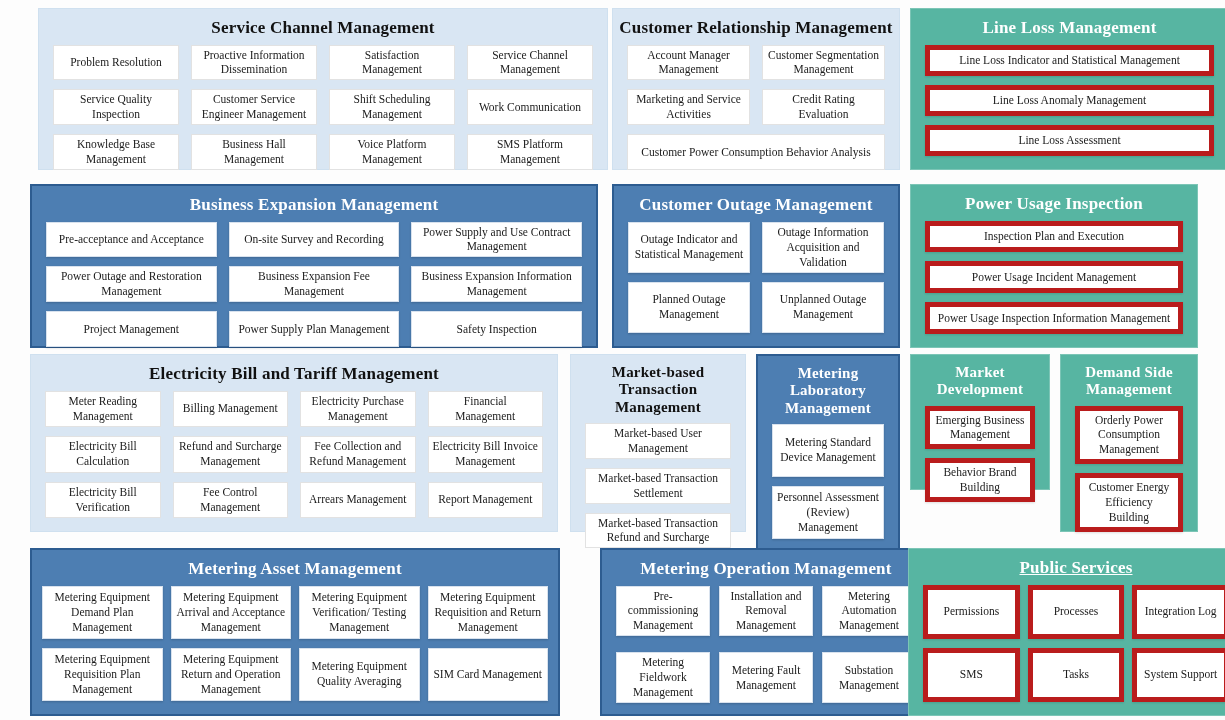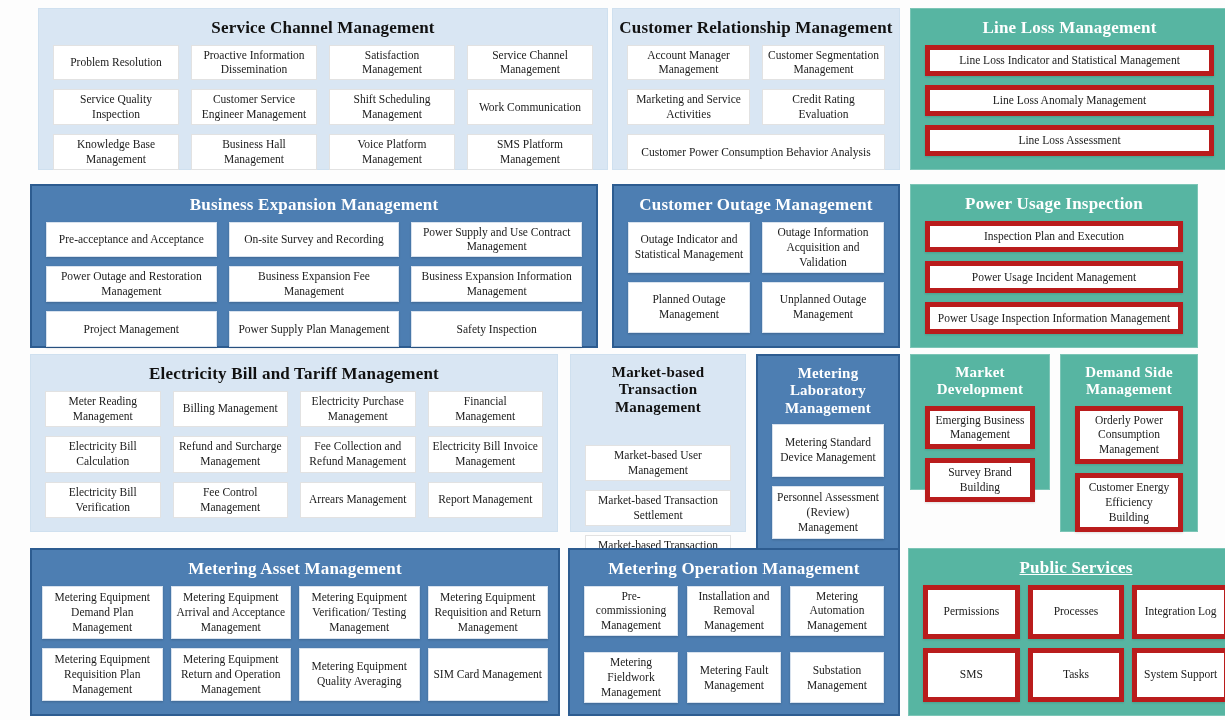--- a/index.html
+++ b/index.html
@@ -245,21 +245,21 @@
       </div>
       <div class="box">
         <span>Arrears Management</span>
       </div>
       <div class="box">
         <span>Report Management</span>
       </div>
     </div>
 </section>
 
-<section class="panel theme-light small-title" style="left:570px;top:354px;width:176px;height:178px;gap:22px;">
+<section class="panel theme-light small-title" style="left:570px;top:354px;width:176px;height:178px;">
   <h2>Market-based Transaction Management</h2>
   <div class="boxes" style="--cols:1">
       <div class="box">
         <span>Market-based User Management</span>
       </div>
       <div class="box">
         <span>Market-based Transaction Settlement</span>
       </div>
       <div class="box">
         <span>Market-based Transaction Refund and Surcharge</span>
@@ -279,21 +279,21 @@
     </div>
 </section>
 
 <section class="panel theme-teal small-title" style="left:910px;top:354px;width:140px;height:136px;">
   <h2>Market Development</h2>
   <div class="boxes" style="--cols:1">
       <div class="box">
         <span>Emerging Business Management</span>
       </div>
       <div class="box">
-        <span>Survey Brand Building</span>
+        <span>Behavior Brand Building</span>
       </div>
     </div>
 </section>
 
 <section class="panel theme-teal small-title" style="left:1060px;top:354px;width:138px;height:178px;">
   <h2>Demand Side Management</h2>
   <div class="boxes" style="--cols:1">
       <div class="box">
         <span>Orderly Power Consumption Management</span>
       </div>
@@ -326,21 +326,21 @@
       </div>
       <div class="box">
         <span>Metering Equipment Quality Averaging</span>
       </div>
       <div class="box">
         <span>SIM Card Management</span>
       </div>
     </div>
 </section>
 
-<section class="panel theme-blue" style="left:568px;top:548px;width:332px;height:168px;">
+<section class="panel theme-blue" style="left:600px;top:548px;width:332px;height:168px;">
   <h2>Metering Operation Management</h2>
   <div class="boxes" style="--cols:3;gap:16px 9px;">
       <div class="box">
         <span>Pre-commissioning Management</span>
       </div>
       <div class="box">
         <span>Installation and Removal Management</span>
       </div>
       <div class="box">
         <span>Metering Automation Management</span>

